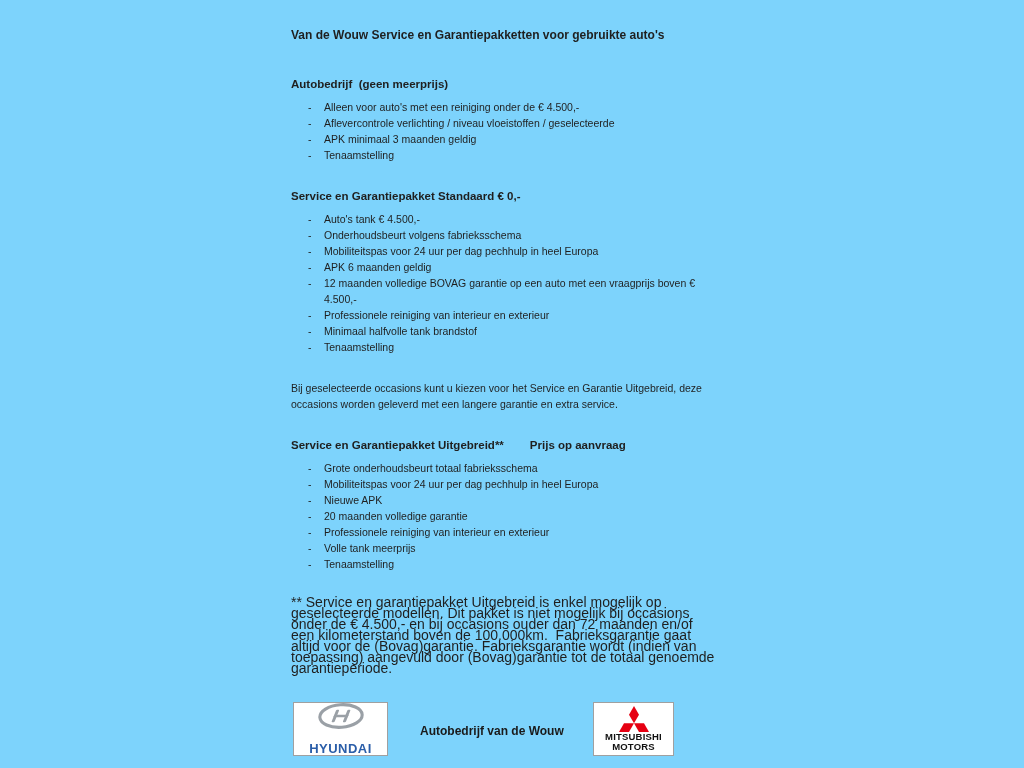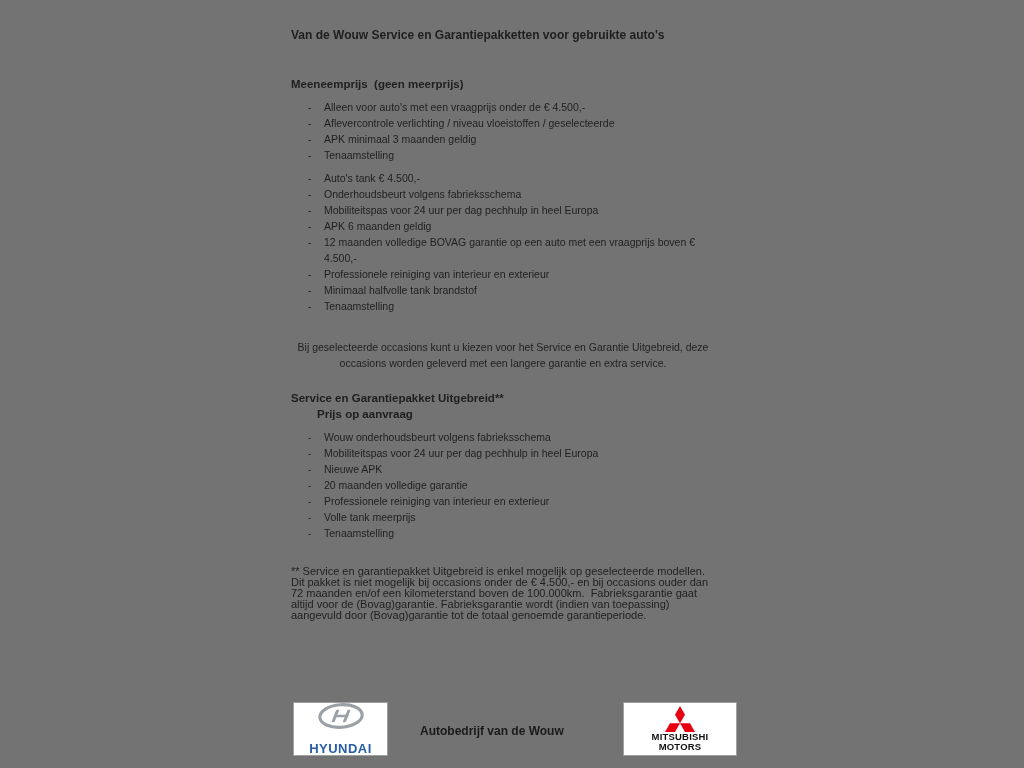--- a/index.html
+++ b/index.html
@@ -4,21 +4,21 @@
 <style>
   html, body {
     margin: 0;
     padding: 0;
     background: #ffffff;
   }
   .page {
     position: relative;
     width: 1024px;
     height: 768px;
-    background: #737373;
+    background: #7dd3fc;
     overflow: hidden;
     font-family: "Liberation Sans", "DejaVu Sans", sans-serif;
     color: var(--text, #1f1f1f);
   }
   .content {
     position: absolute;
     left: 291px;
     top: 27px;
     width: 424px;
     font-size: 10.5px;
@@ -50,32 +50,30 @@
   }
   .dash {
     flex: 0 0 16px;
     text-align: left;
   }
   .li-text {
     flex: 1 1 auto;
   }
   .intro {
     margin: 25px 0 0 0;
-    text-align: center;
   }
   .h3-row {
     display: flex;
-    margin-top: 19px;
-    flex-direction: column;
+    margin-top: 25px;
   }
   .h3-row .price-label { margin-left: 26px; }
   .footnote {
     margin: 25px 0 0 0;
     width: 426px;
-    font-size: 11px;
+    font-size: 14px;
     line-height: 11px;
     white-space: pre-wrap;
   }
   
   .footer {
     position: absolute;
     left: 0;
     top: 702px;
     width: 1024px;
     height: 56px;
@@ -86,21 +84,21 @@
     height: 54px;
     background: #ffffff;
     border: 1px solid var(--border-gray, #a0a0a0);
     box-sizing: border-box;
     display: flex;
     flex-direction: column;
     align-items: center;
     justify-content: center;
   }
   .hyundai-box { left: 293px; width: 95px; }
-  .mitsubishi-box { left: 623px; width: 114px; }
+  .mitsubishi-box { left: 593px; width: 81px; }
   .hyundai-word {
     color: var(--hyundai-blue, #2a5da8);
     font-weight: bold;
     font-size: 13px;
     line-height: 13px;
     letter-spacing: 0.5px;
     margin-top: 13px;
   }
   .hyundai-emblem ellipse {
     fill: none;
@@ -127,40 +125,41 @@
   }
 </style>
 </head>
 <body>
 
 <div class="page">
   <div class="content">
 
     <h1 class="doc-title">Van de Wouw Service en Garantiepakketten voor gebruikte auto's</h1>
 
-    <h2 class="sec-h mt-sec1">Meeneemprijs  (geen meerprijs)</h2>
+    <h2 class="sec-h mt-sec1">Autobedrijf  (geen meerprijs)</h2>
     <div class="list">
         <div class="li">
         <span class="dash">-</span>
-        <span class="li-text">Alleen voor auto's met een vraagprijs onder de € 4.500,-</span>
+        <span class="li-text">Alleen voor auto's met een reiniging onder de € 4.500,-</span>
       </div>
         <div class="li">
         <span class="dash">-</span>
         <span class="li-text">Aflevercontrole verlichting / niveau vloeistoffen / geselecteerde</span>
       </div>
         <div class="li">
         <span class="dash">-</span>
         <span class="li-text">APK minimaal 3 maanden geldig</span>
       </div>
         <div class="li">
         <span class="dash">-</span>
         <span class="li-text">Tenaamstelling</span>
       </div>
       </div>
 
+    <h2 class="sec-h mt-sec">Service en Garantiepakket Standaard € 0,-</h2>
     <div class="list">
         <div class="li">
         <span class="dash">-</span>
         <span class="li-text">Auto's tank € 4.500,-</span>
       </div>
         <div class="li">
         <span class="dash">-</span>
         <span class="li-text">Onderhoudsbeurt volgens fabrieksschema</span>
       </div>
         <div class="li">
@@ -191,21 +190,21 @@
 
     <p class="intro">Bij geselecteerde occasions kunt u kiezen voor het Service en Garantie Uitgebreid, deze occasions worden geleverd met een langere garantie en extra service.</p>
 
     <div class="h3-row">
       <h2 class="sec-h">Service en Garantiepakket Uitgebreid**</h2>
       <h2 class="sec-h price-label">Prijs op aanvraag</h2>
     </div>
     <div class="list">
         <div class="li">
         <span class="dash">-</span>
-        <span class="li-text">Wouw onderhoudsbeurt volgens fabrieksschema</span>
+        <span class="li-text">Grote onderhoudsbeurt totaal fabrieksschema</span>
       </div>
         <div class="li">
         <span class="dash">-</span>
         <span class="li-text">Mobiliteitspas voor 24 uur per dag pechhulp in heel Europa</span>
       </div>
         <div class="li">
         <span class="dash">-</span>
         <span class="li-text">Nieuwe APK</span>
       </div>
         <div class="li">

